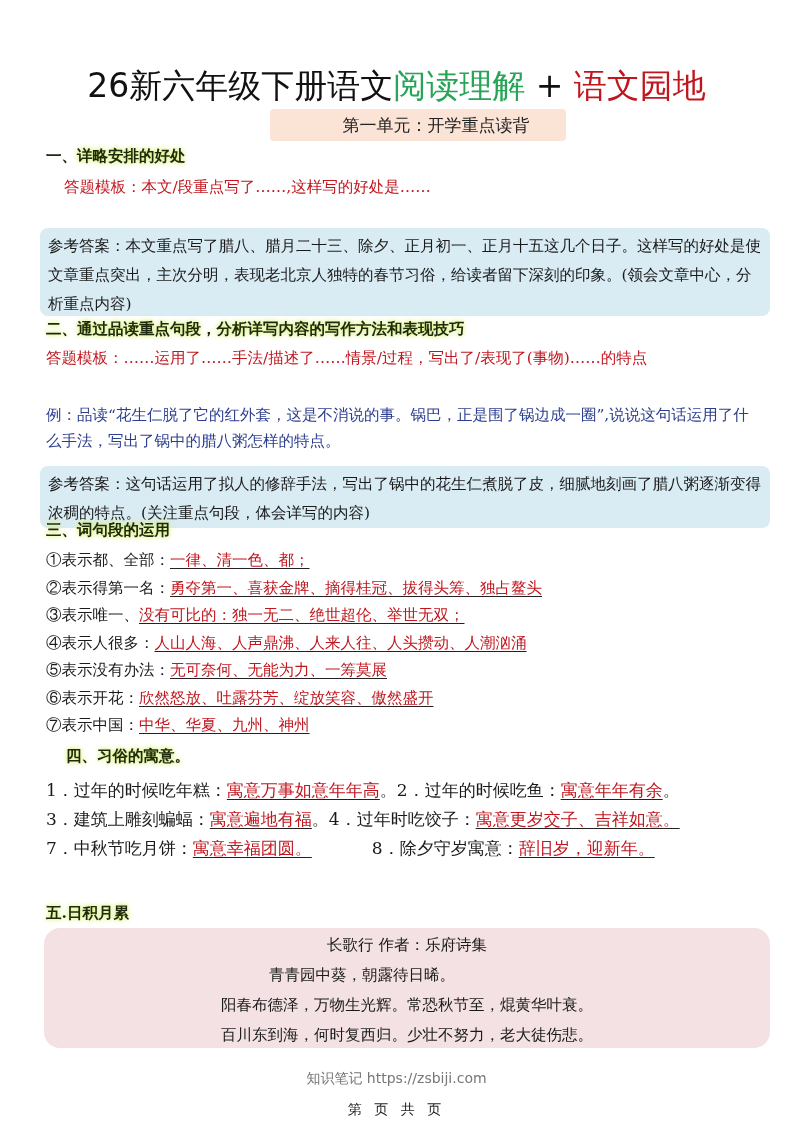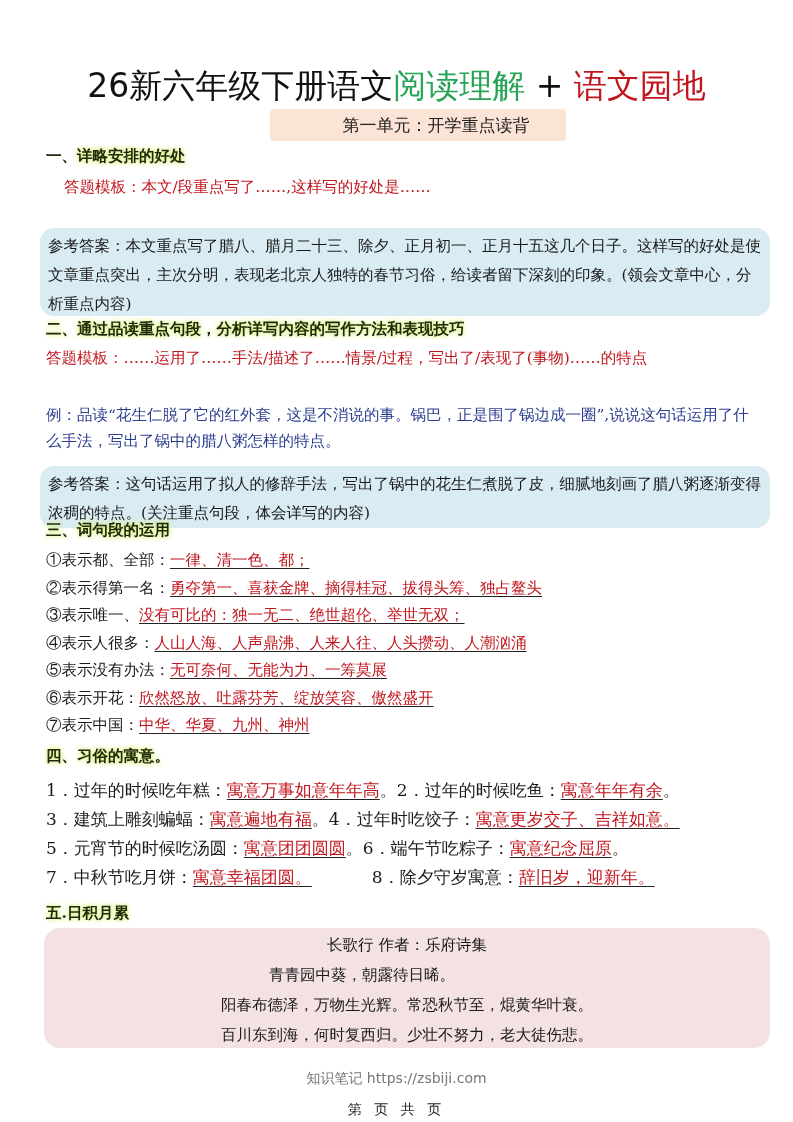--- a/index.html
+++ b/index.html
@@ -23,21 +23,21 @@
   .sec {
     position: absolute; left: 46px; font-weight: bold; font-size: 15.5px;
     line-height: 24px; color: #1e2a10;
   }
   .sec .hl { text-shadow: 0 0 4px #d8f06e, 0 0 6px #e6f59a; }
   .line { position: absolute; left: 46px; font-size: 15.5px; line-height: 26px; white-space: nowrap; }
   .red-t { color: #c0161e; }
   .blue-t { color: #2c3e8f; }
   .box {
     position: absolute; left: 40px; width: 730px; background: #d9ebf3;
-    border-radius: 14px; padding: 4px 8px 12px 8px; box-sizing: border-box;
+    border-radius: 8px; padding: 4px 8px 12px 8px; box-sizing: border-box;
     font-size: 15.5px; line-height: 29px; color: #1a1a1a;
   }
   .words { position: absolute; left: 46px; font-size: 15.5px; line-height: 27.5px; }
   .words .row { white-space: nowrap; }
   .u { color: #c0161e; text-decoration: underline; text-decoration-color: #222; text-underline-offset: 3px; }
   .customs { position: absolute; left: 46px; font-size: 17px; line-height: 29px; }
   .customs .row { white-space: nowrap; }
   .poem {
     position: absolute; top: 928px; left: 44px; width: 726px; height: 120px;
     background: #f3e1e3; border-radius: 16px; font-size: 15.5px; line-height: 30px;
@@ -87,32 +87,29 @@
 <div class="words" style="top:547px;">
   <div class="row"><span>①表示都、全部：</span><span class="u">一律、清一色、都；</span></div>
   <div class="row"><span>②表示得第一名：</span><span class="u">勇夺第一、喜获金牌、摘得桂冠、拔得头筹、独占鳌头</span></div>
   <div class="row"><span>③表示唯一、</span><span class="u">没有可比的：独一无二、绝世超伦、举世无双；</span></div>
   <div class="row"><span>④表示人很多：</span><span class="u">人山人海、人声鼎沸、人来人往、人头攒动、人潮汹涌</span></div>
   <div class="row"><span>⑤表示没有办法：</span><span class="u">无可奈何、无能为力、一筹莫展</span></div>
   <div class="row"><span>⑥表示开花：</span><span class="u">欣然怒放、吐露芬芳、绽放笑容、傲然盛开</span></div>
   <div class="row"><span>⑦表示中国：</span><span class="u">中华、华夏、九州、神州</span></div>
 </div>
 
-<div class="sec" style="top:744px;">
+<div class="sec" style="top:744px;margin-left:20px;">
   <span class="hl">四、</span><span class="hl">习俗的寓意。</span>
 </div>
 <div class="customs" style="top:776px;">
   <div class="row">
     <span>1．过年的时候吃年糕：</span><span class="u">寓意万事如意年年高</span><span>。</span><span>2．过年的时候吃鱼：</span><span class="u">寓意年年有余</span><span>。</span>
   </div>
   <div class="row">
     <span>3．建筑上雕刻蝙蝠：</span><span class="u">寓意遍地有福</span><span>。</span><span>4．过年时吃饺子：</span><span class="u">寓意更岁交子、吉祥如意。</span>
-  </div>
-  <div class="row">
-    <span>5．元宵节的时候吃汤圆：</span><span class="u">寓意团团圆圆</span><span>。</span><span>6．端午节吃粽子：</span><span class="u">寓意纪念屈原</span><span>。</span>
   </div>
   <div class="row">
     <span>7．中秋节吃月饼：</span><span class="u">寓意幸福团圆。</span><span style="display:inline-block;width:60px;"></span><span>8．除夕守岁寓意：</span><span class="u">辞旧岁，迎新年。</span>
   </div>
 </div>
 
 <div class="sec" style="top:901px;">
   <span class="hl">五.日积月累</span>
 </div>
 <div class="poem">

